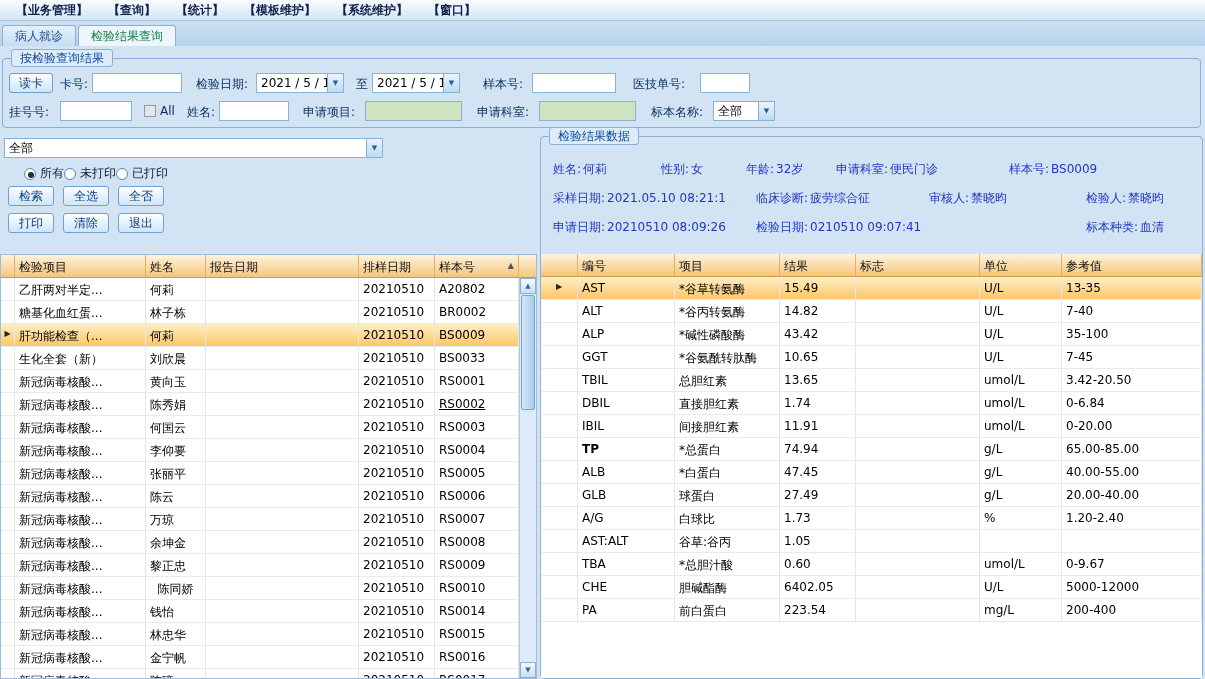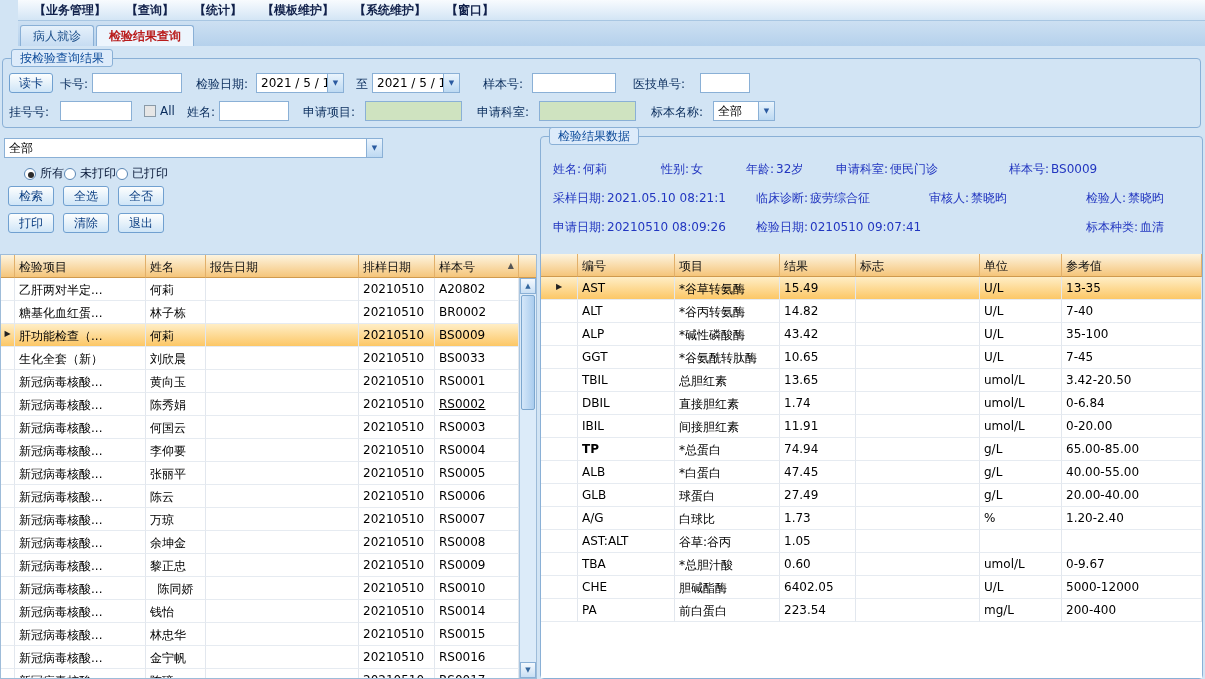--- a/index.html
+++ b/index.html
@@ -1,29 +1,29 @@
 <!DOCTYPE html>
 <html><head>
 <meta charset="utf-8">
 <style>
   * { box-sizing: border-box; }
   body { margin:0; }
   .app { position:relative; width:1205px; height:679px; background:#d2e4f4;
-         font-family:"DejaVu Sans","Liberation Sans",sans-serif; font-size:12px; overflow:hidden;padding-left:18px; }
+         font-family:"DejaVu Sans","Liberation Sans",sans-serif; font-size:12px; overflow:hidden; }
 
   
   .menubar { height:21px; display:flex; align-items:center; background:linear-gradient(#f8fbfe,#d3e5f5);
              border-bottom:1px solid #a8c6e2; padding-left:6px; }
   .menu-item { padding:2px 10px; font-weight:bold; color:#10204a; cursor:default; white-space:nowrap; }
 
   
   .tabstrip { height:25px; display:flex; align-items:flex-end; background:linear-gradient(#cde0f2,#b5d1ec); padding:2px 0 0 2px; }
   .tab { height:21px; line-height:20px; padding:0 12px; margin-right:2px; background:linear-gradient(#e6f1fb,#c6dcf2);
          border:1px solid #8ab0d6; border-bottom:none; border-radius:3px 3px 0 0; color:#1c4f8a; white-space:nowrap; }
-  .tab.active { background:#edf5fd; color:#b91c1c; font-weight:bold; }
+  .tab.active { background:#edf5fd; color:#15803d; font-weight:normal; }
 
   
   .groupbox { position:absolute; border:1px solid #8ab0d6; border-radius:4px; }
   .boxtitle { position:absolute; top:-10px; left:8px; background:#ddebfa; border:1px solid #8ab0d6; border-radius:3px;
               padding:1px 8px; font-size:12px; color:#0d4b9a; line-height:14px; white-space:nowrap; }
 
   
   .lbl { position:absolute; color:#092c5c; white-space:nowrap; }
   .txt { position:absolute; height:20px; border:1px solid #8ab0d6; background:#fff; font-size:12px; padding:0 3px;
          font-family:inherit; }

